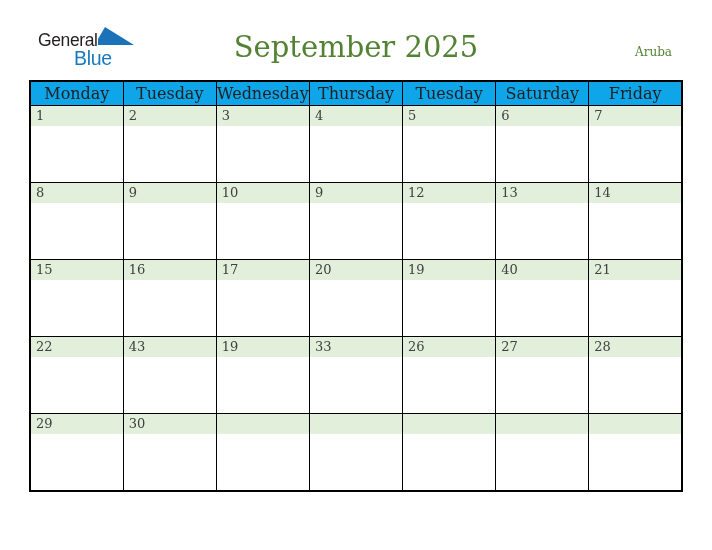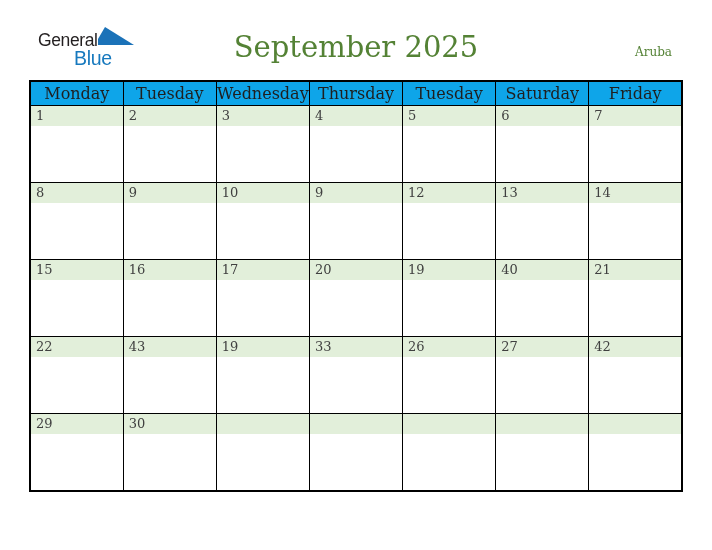--- a/index.html
+++ b/index.html
@@ -219,21 +219,21 @@
           <td>
             <div class="day-strip"><span>33</span></div>
           </td>
           <td>
             <div class="day-strip"><span>26</span></div>
           </td>
           <td>
             <div class="day-strip"><span>27</span></div>
           </td>
           <td>
-            <div class="day-strip"><span>42</span></div>
+            <div class="day-strip"><span>28</span></div>
           </td>
         </tr>
         <tr>
           <td>
             <div class="day-strip"><span>29</span></div>
           </td>
           <td>
             <div class="day-strip"><span>30</span></div>
           </td>
           <td>

